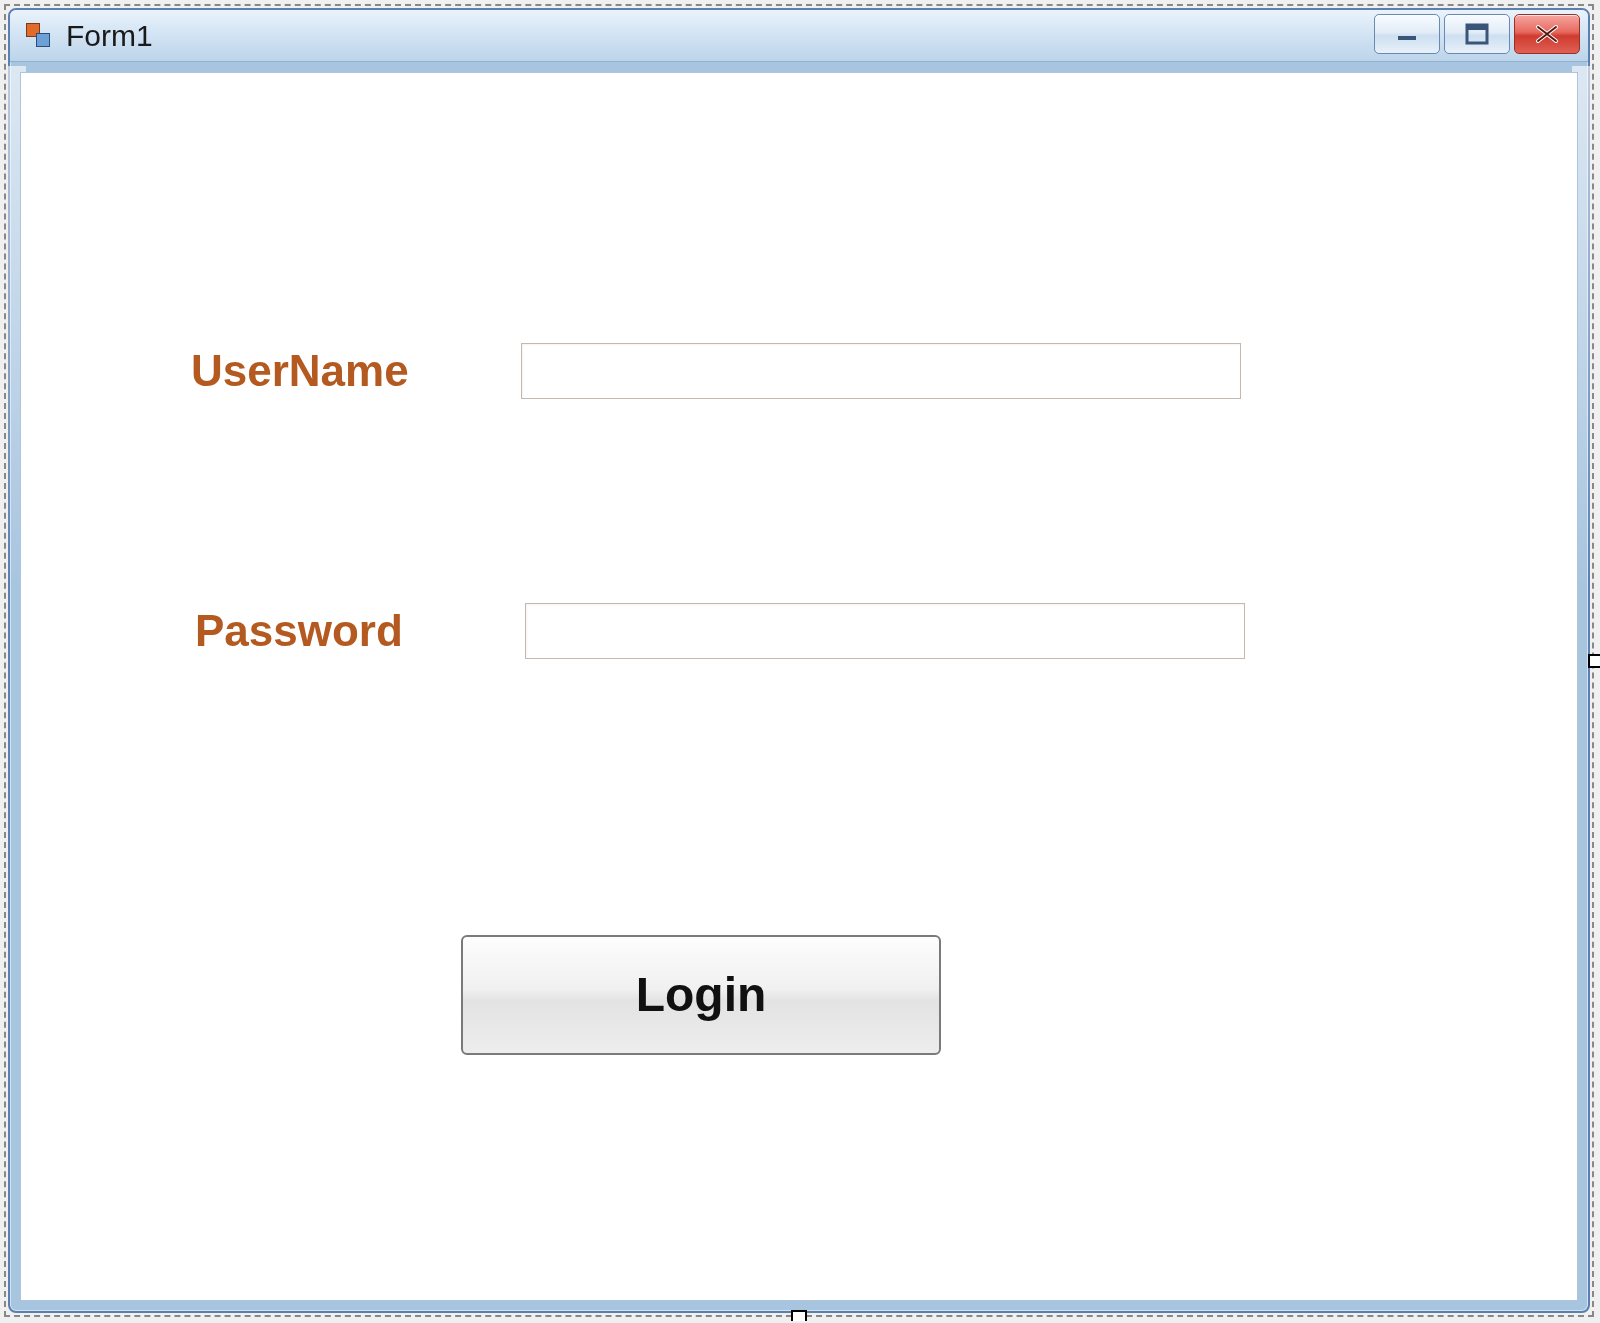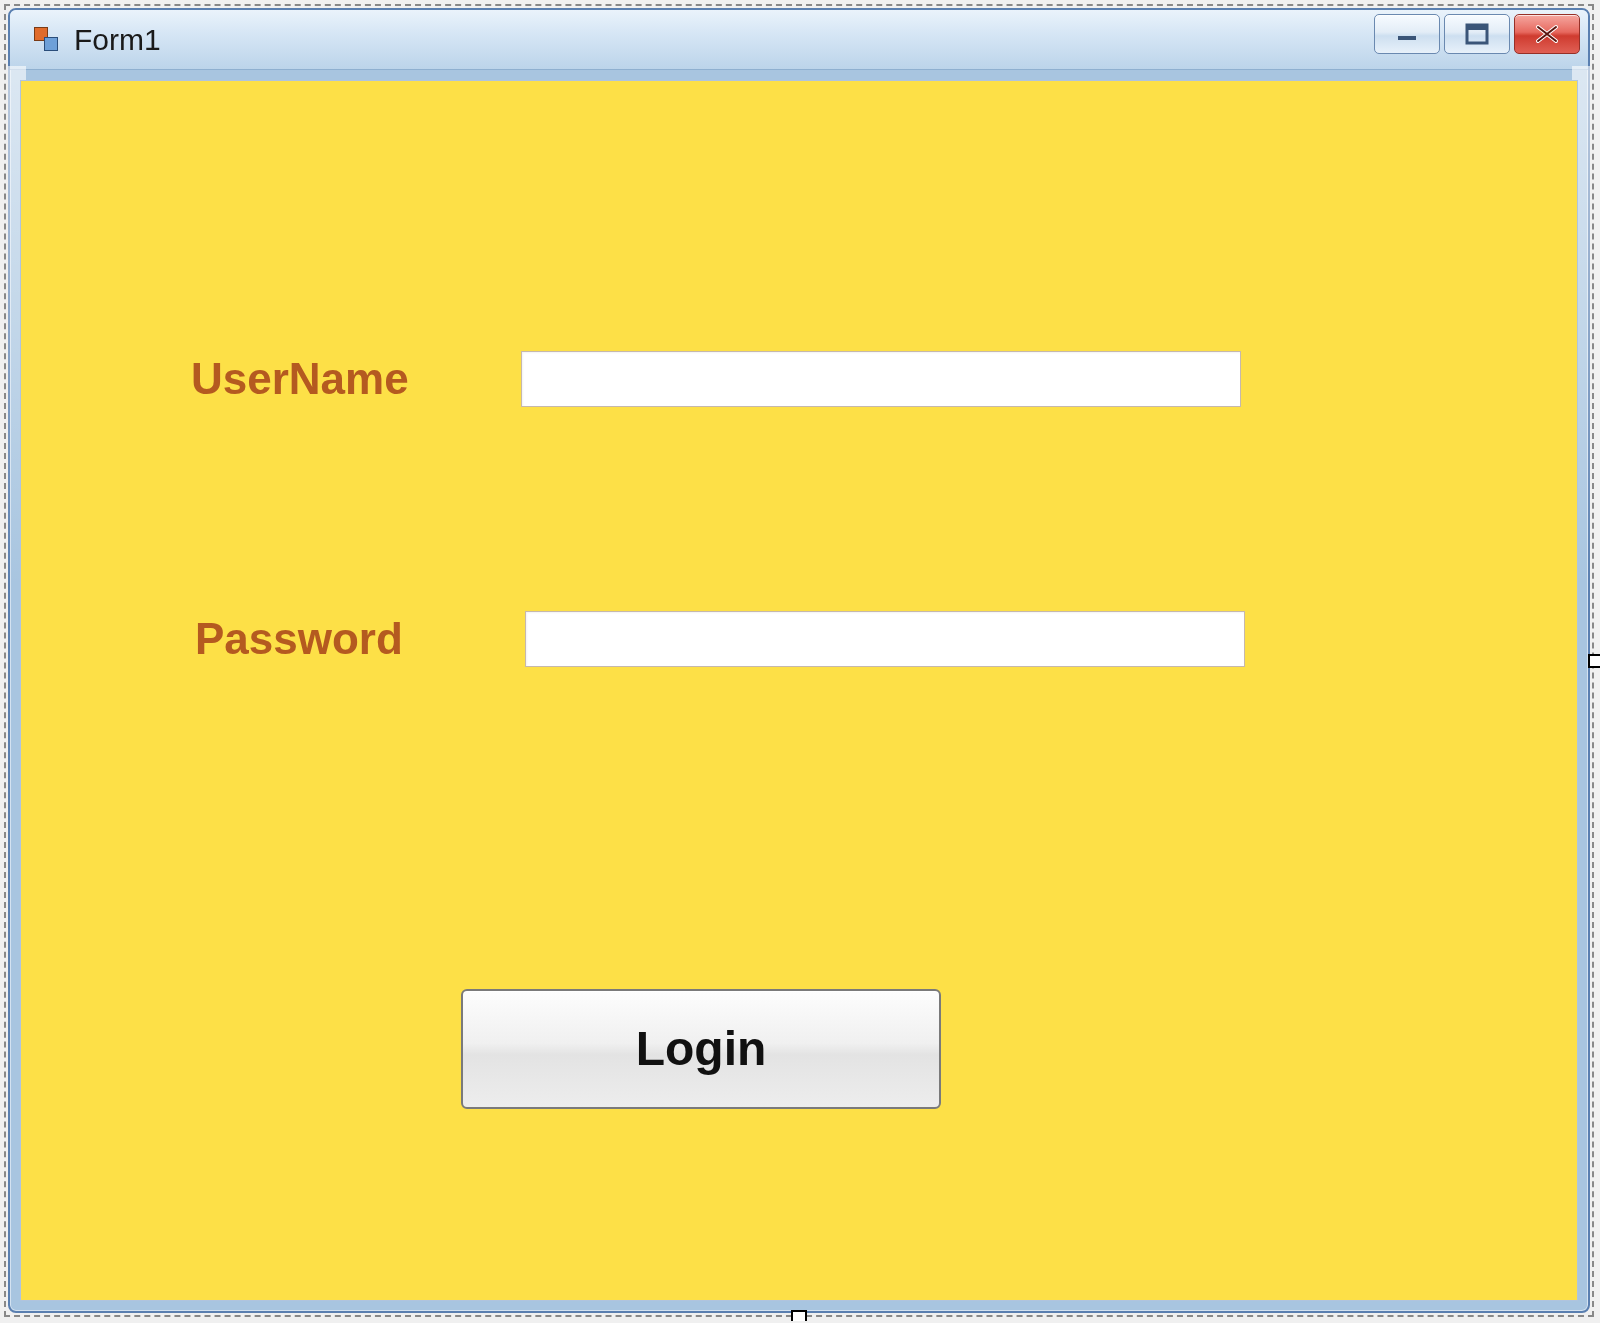--- a/index.html
+++ b/index.html
@@ -20,25 +20,25 @@
       height: 100%;
       border: 2px solid #5a7fb0;
       border-radius: 8px;
       overflow: hidden;
       box-shadow: inset 0 0 0 1px rgba(255,255,255,0.5);
       background: #a8c5e0;
       display: flex;
       flex-direction: column;
     }
     .titlebar {
-      height: 60px;
+      height: 52px;
       background: linear-gradient(to bottom, #eaf3fb 0%, #d6e6f5 40%, #bcd4ea 100%);
       display: flex;
       align-items: center;
-      padding: 0 18px;
+      padding: 0 10px;
       border-bottom: 1px solid #8fb0d0;
       position: relative;
     }
     .sys-icon {
       width: 26px;
       height: 26px;
       margin-right: 14px;
       margin-left: 6px;
       display: inline-block;
       position: relative;
@@ -98,21 +98,21 @@
       top: 60px;
       right: 2px;
       width: 18px;
       height: 520px;
       background: linear-gradient(to bottom, rgba(255,255,255,0.6), rgba(255,255,255,0));
       border-radius: 0 0 0 8px;
     }
     .client-area {
       flex: 1;
       margin: 10px;
-      background: #fde047;
+      background: #ffffff;
       border: 1px solid #b0c4de;
       position: relative;
     }
     .field-row {
       position: absolute;
       display: flex;
       align-items: center;
     }
     .row-user { top: 270px; left: 170px; }
     .row-pass { top: 530px; left: 174px; }
@@ -126,21 +126,21 @@
       width: 720px;
       height: 56px;
       border: 1px solid #c6b8ac;
       background: #fff;
       font-size: 30px;
       padding: 4px 8px;
       box-shadow: inset 1px 1px 2px rgba(0,0,0,0.05);
     }
     .login-btn {
       position: absolute;
-      top: 908px;
+      top: 862px;
       left: 440px;
       width: 480px;
       height: 120px;
       border: 2px solid #7a7a7a;
       border-radius: 6px;
       background: linear-gradient(to bottom, #fdfdfd 0%, #f0f0f0 45%, #e3e3e3 55%, #ededed 100%);
       font-size: 48px;
       font-weight: 700;
       color: #111;
       text-align: center;

